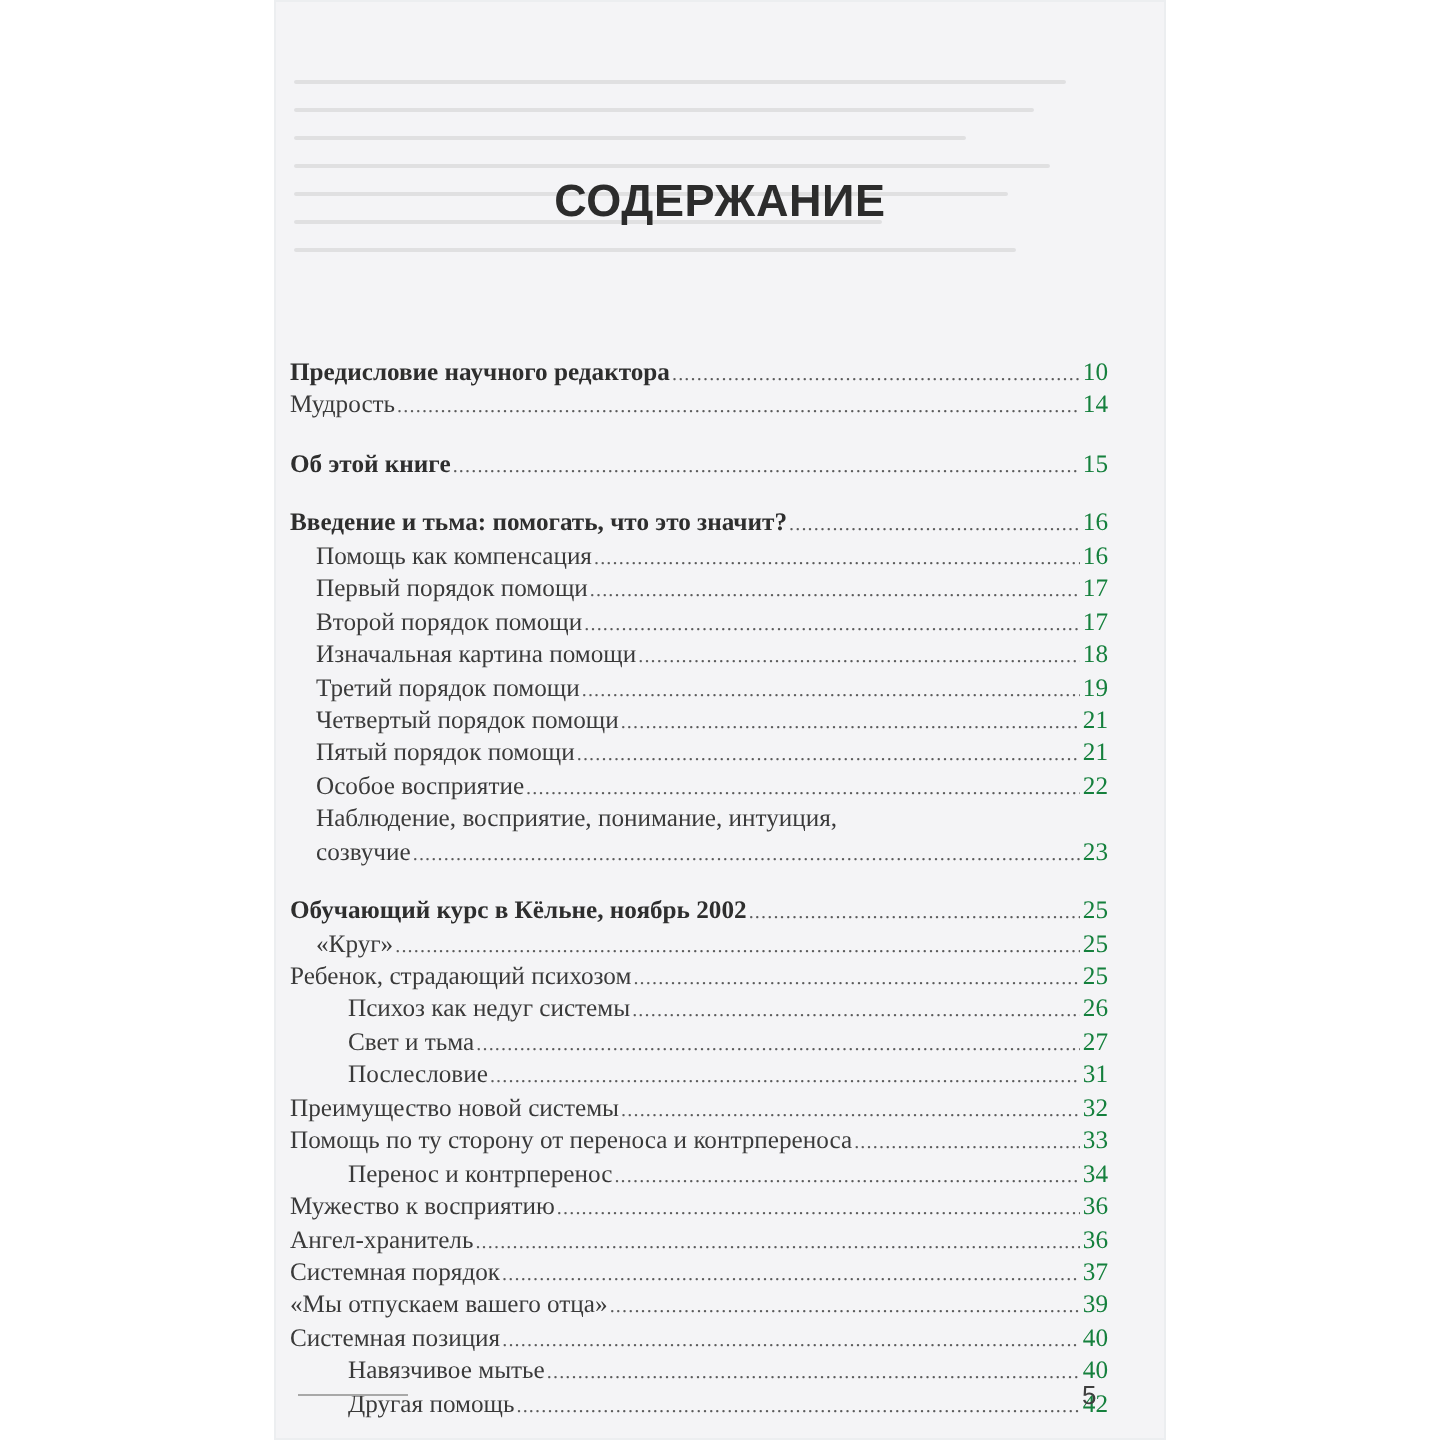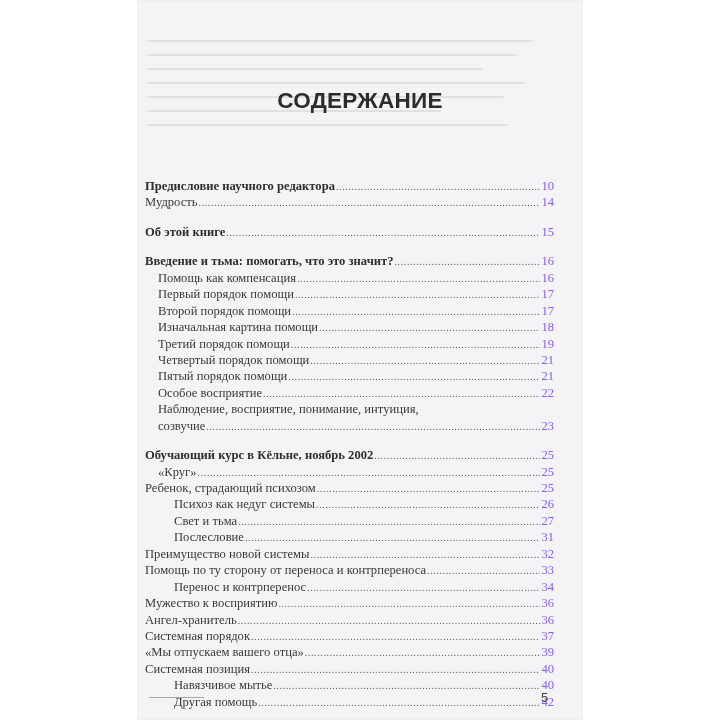--- a/index.html
+++ b/index.html
@@ -34,21 +34,21 @@
     .row.bold { font-weight: bold; color: #2e2e2e; }
     .row.gap { margin-top: 13px; }
     .row .label { flex: 0 0 auto; }
     .row .dots {
       flex: 1 1 auto; overflow: hidden; margin: 0 1px; color: #5a5a5a;
       font-weight: normal; letter-spacing: 0.6px; font-size: 10px;
     }
     .row .dots::before {
       content: "......................................................................................................................................................................";
     }
-    .row .num { flex: 0 0 auto; font-weight: normal; color: #8b5cf6; }
+    .row .num { flex: 0 0 auto; font-weight: normal; color: #15803d; }
     .row.nodots .dots::before { content: ""; }
     .l1 { padding-left: 13px; }
     .l2 { padding-left: 29px; }
     .footer-line {
       position: absolute; left: 12px; top: 697px; width: 55px; height: 1px; background: #a8a8a8;
     }
     .page-num {
       position: absolute; left: 404px; top: 690px;
       font-family: "Liberation Sans", "DejaVu Sans", sans-serif;
       font-size: 13px; color: #3f3f3f;

